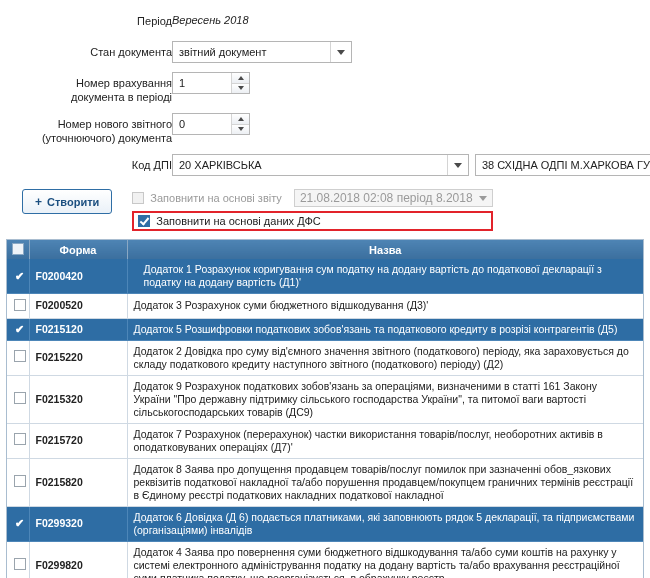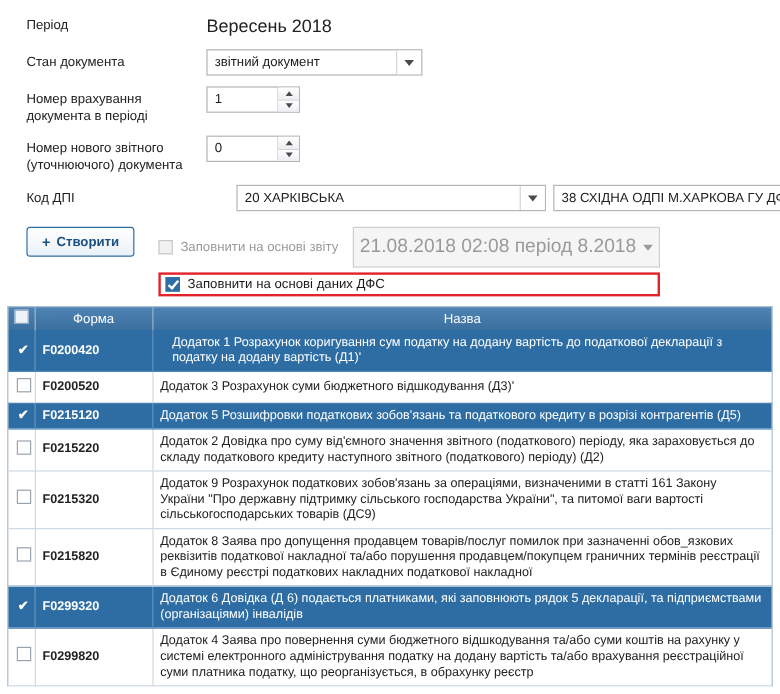--- a/index.html
+++ b/index.html
@@ -23,38 +23,40 @@
 
   
   .form-area {
     padding: 10px 10px 0 22px;
   }
   .frow {
     display: flex;
     align-items: flex-start;
     margin-bottom: 9px;
     min-height: 22px;
+    text-align: right;
   }
   .flabel {
     width: 150px;
     flex: 0 0 150px;
     font-size: 11px;
     color: #222;
     line-height: 14px;
     padding-top: 4px;
   }
   .fvalue {
     flex: 1;
     display: flex;
     align-items: center;
   }
   .static-value {
-    font-size: 15px;
+    font-size: 11px;
     color: #222;
     padding-top: 4px;
+    font-style: italic;
   }
 
   
   .select {
     position: relative;
     height: 22px;
     border: 1px solid #b5b5b5;
     background: #fff;
     display: flex;
     align-items: center;
@@ -78,21 +80,21 @@
     background: #fff;
   }
   .caret {
     width: 0;
     height: 0;
     border-left: 4px solid transparent;
     border-right: 4px solid transparent;
     border-top: 5px solid #4a4a4a;
   }
   .sel-status { width: 180px; }
-  .sel-kodpi  { width: 258px; margin-left: 25px; }
+  .sel-kodpi  { width: 297px; }
   .sel-dpi2   { width: 248px; margin-left: 6px; }
 
   
   .spinner {
     position: relative;
     width: 78px;
     height: 22px;
     border: 1px solid #b5b5b5;
     background: #fff;
     box-sizing: border-box;
@@ -197,22 +199,22 @@
     transform: rotate(40deg);
   }
   .date-pill {
     display: inline-flex;
     align-items: center;
     gap: 6px;
     border: 1px solid #cfcfcf;
     background: #f5f5f5;
     color: #9a9a9a;
     height: 18px;
-    padding: 16px 5px;
-    font-size: 16px;
+    padding: 0 5px;
+    font-size: 12px;
     box-sizing: border-box;
     margin-left: 6px;
   }
   .date-pill .caret { border-top-color: #9a9a9a; }
   .highlight-box {
     position: relative;
     border: 2px solid #e2232a;
     padding: 2px 8px 2px 4px;
     display: inline-flex;
     align-items: center;
@@ -228,21 +230,21 @@
   }
   table.grid {
     width: 100%;
     border-collapse: collapse;
     table-layout: fixed;
   }
   table.grid th {
     background: linear-gradient(#4e84b4, #3b6f9e);
     color: #ffffff;
     font-size: 11px;
-    font-weight: normal;
+    font-weight: bold;
     height: 19px;
     border-right: 1px solid #8aa8c4;
     text-align: center;
     padding: 0;
   }
   table.grid td {
     border-right: 1px solid #cfd9e3;
     border-bottom: 1px solid #cfd9e3;
     font-size: 10.5px;
     padding: 4px 6px;
@@ -429,20 +431,27 @@
             <td class="c-chk"><span class="box-cell">
                 <span class="box"></span>
               </span></td>
             <td class="c-form">F0215320</td>
             <td class="c-name" style="border-right: none;">Додаток 9 Розрахунок податкових зобов'язань за операціями, визначеними в статті 161 Закону України "Про державну підтримку сільського господарства України", та питомої ваги вартості сільськогосподарських товарів (ДС9)</td>
           </tr>
           <tr>
             <td class="c-chk"><span class="box-cell">
                 <span class="box"></span>
               </span></td>
+            <td class="c-form">F0215720</td>
+            <td class="c-name" style="border-right: none;">Додаток 7 Розрахунок (перерахунок) частки використання товарів/послуг, необоротних активів в оподатковуваних операціях (Д7)'</td>
+          </tr>
+          <tr>
+            <td class="c-chk"><span class="box-cell">
+                <span class="box"></span>
+              </span></td>
             <td class="c-form">F0215820</td>
             <td class="c-name" style="border-right: none;">Додаток 8 Заява про допущення продавцем товарів/послуг помилок при зазначенні обов_язкових реквізитів податкової накладної та/або порушення продавцем/покупцем граничних термінів реєстрації в Єдиному реєстрі податкових накладних податкової накладної</td>
           </tr>
           <tr class="sel">
             <td class="c-chk"><span class="box-cell"></span></td>
             <td class="c-form">F0299320</td>
             <td class="c-name" style="border-right: none;">Додаток 6 Довідка (Д 6) подається платниками, які заповнюють рядок 5 декларації, та підприємствами (організаціями) інвалідів</td>
           </tr>
           <tr>
             <td class="c-chk"><span class="box-cell">

